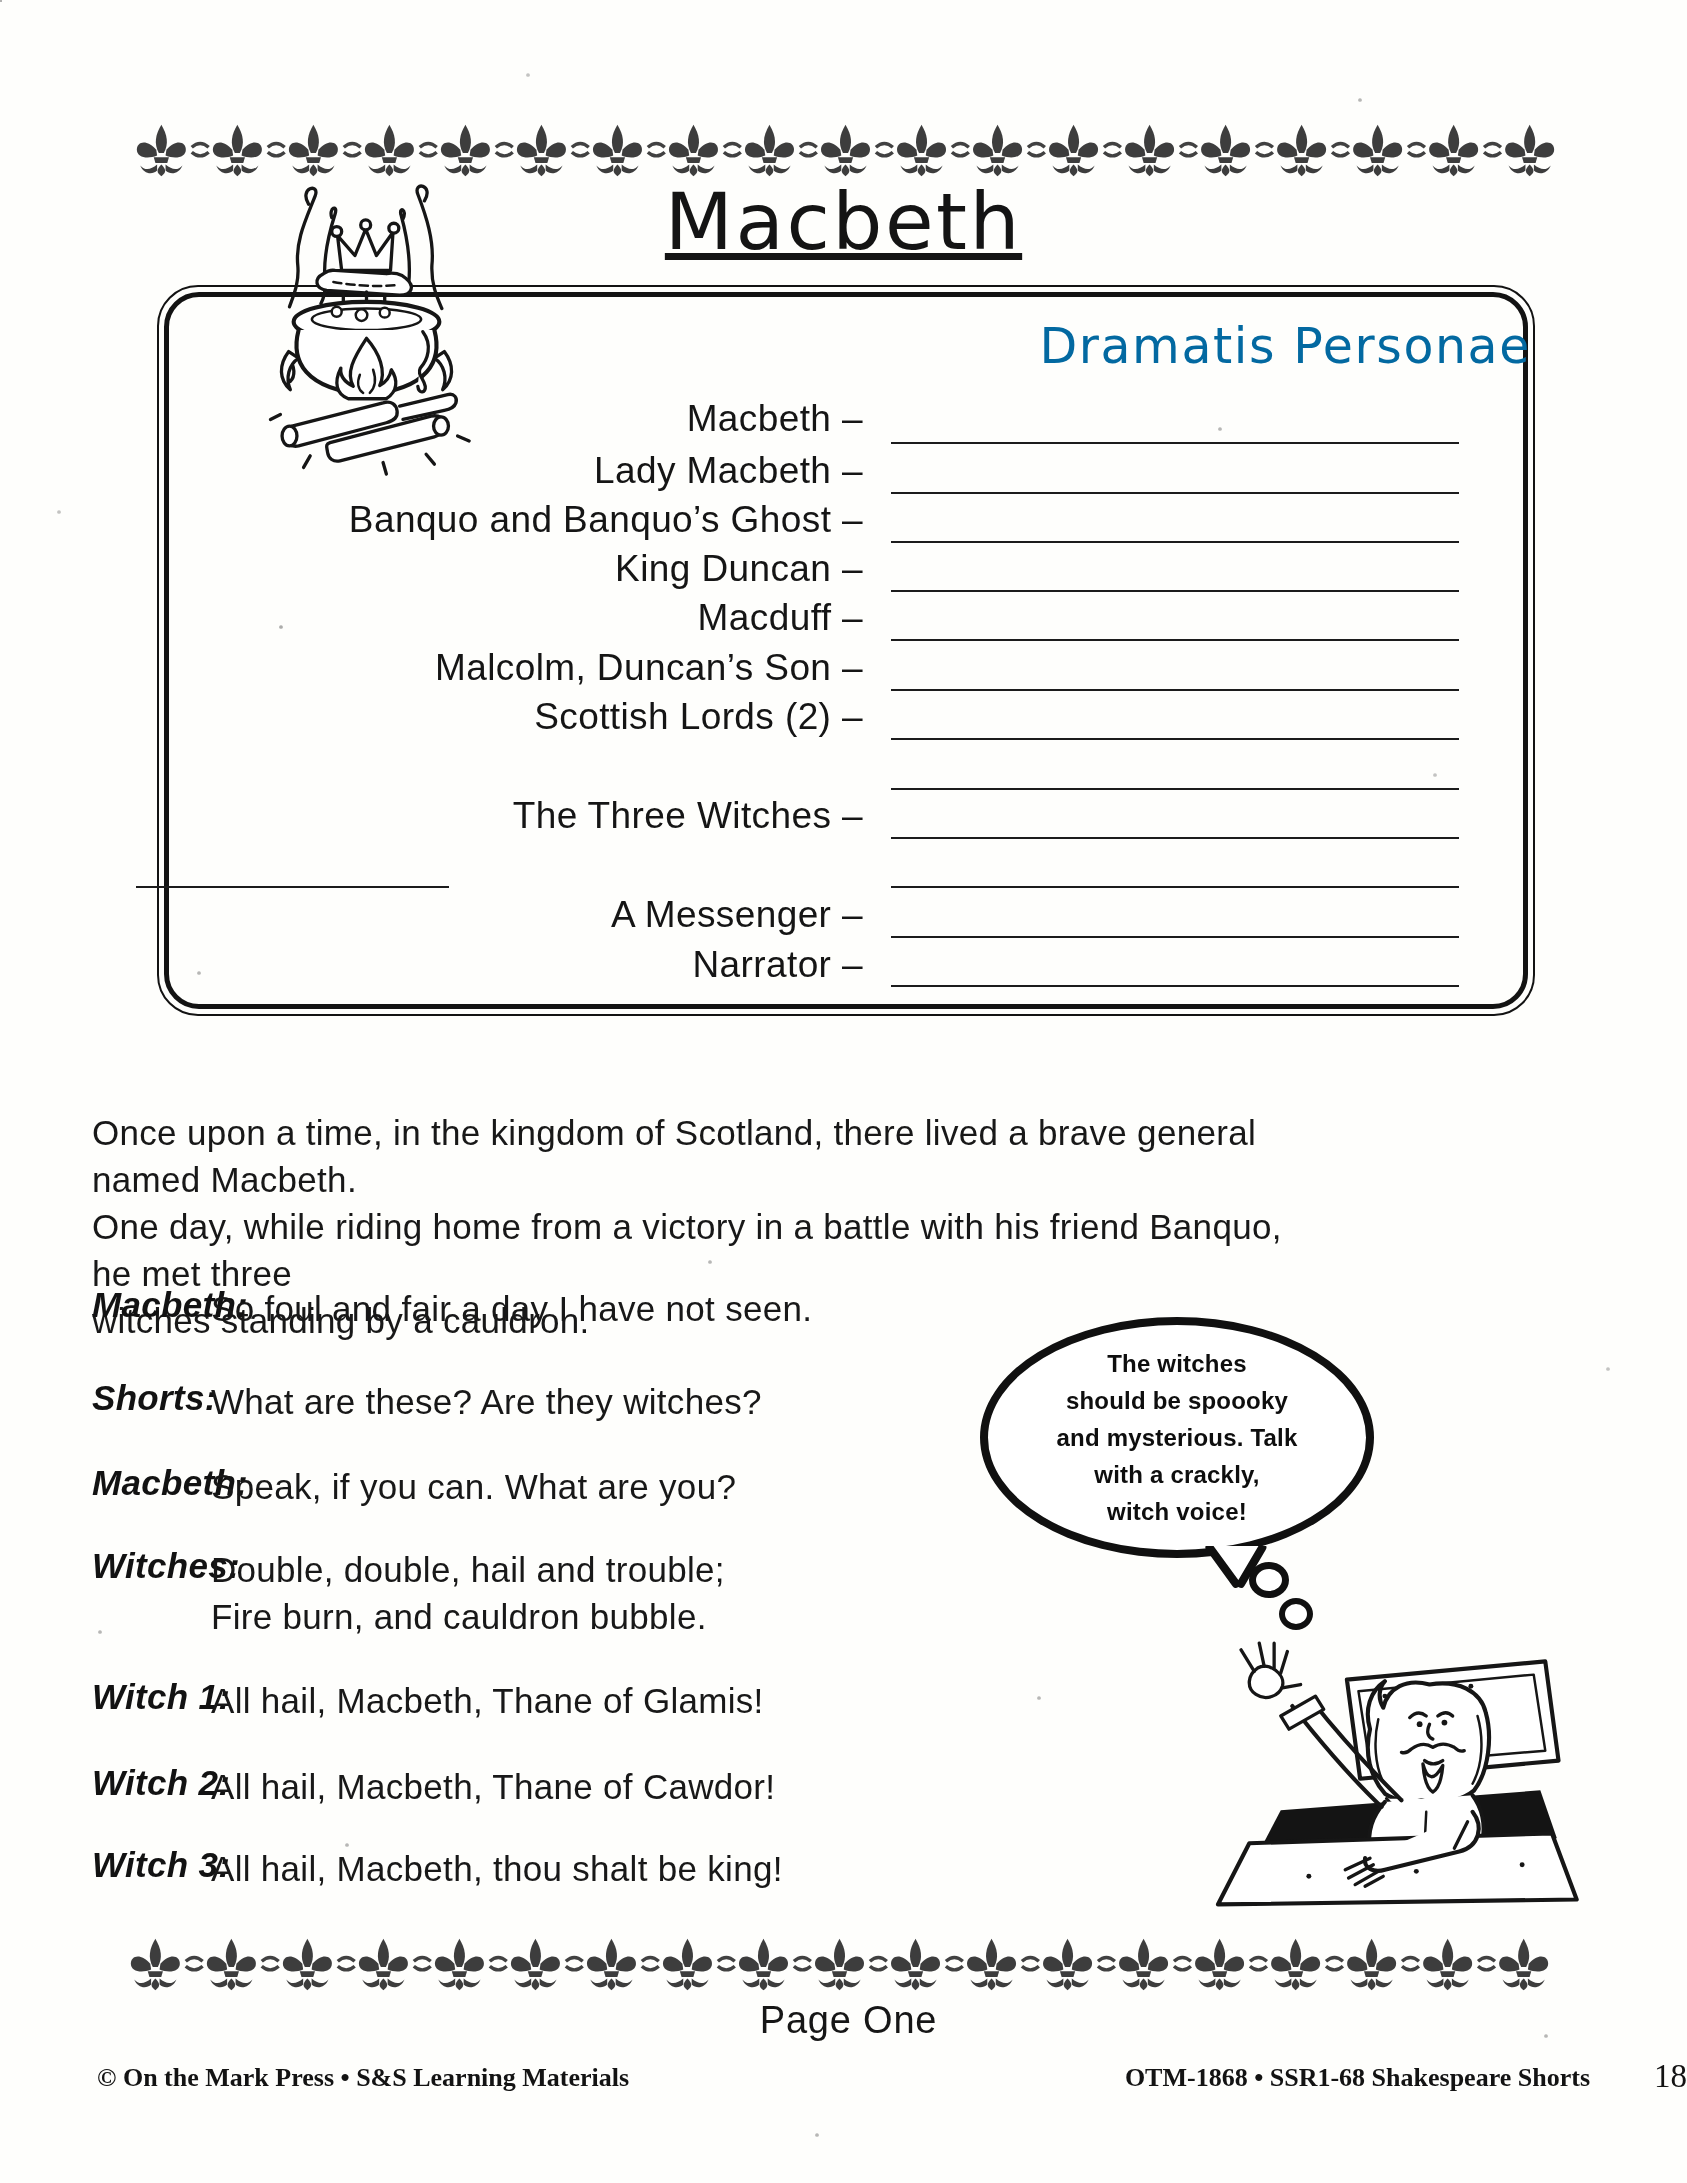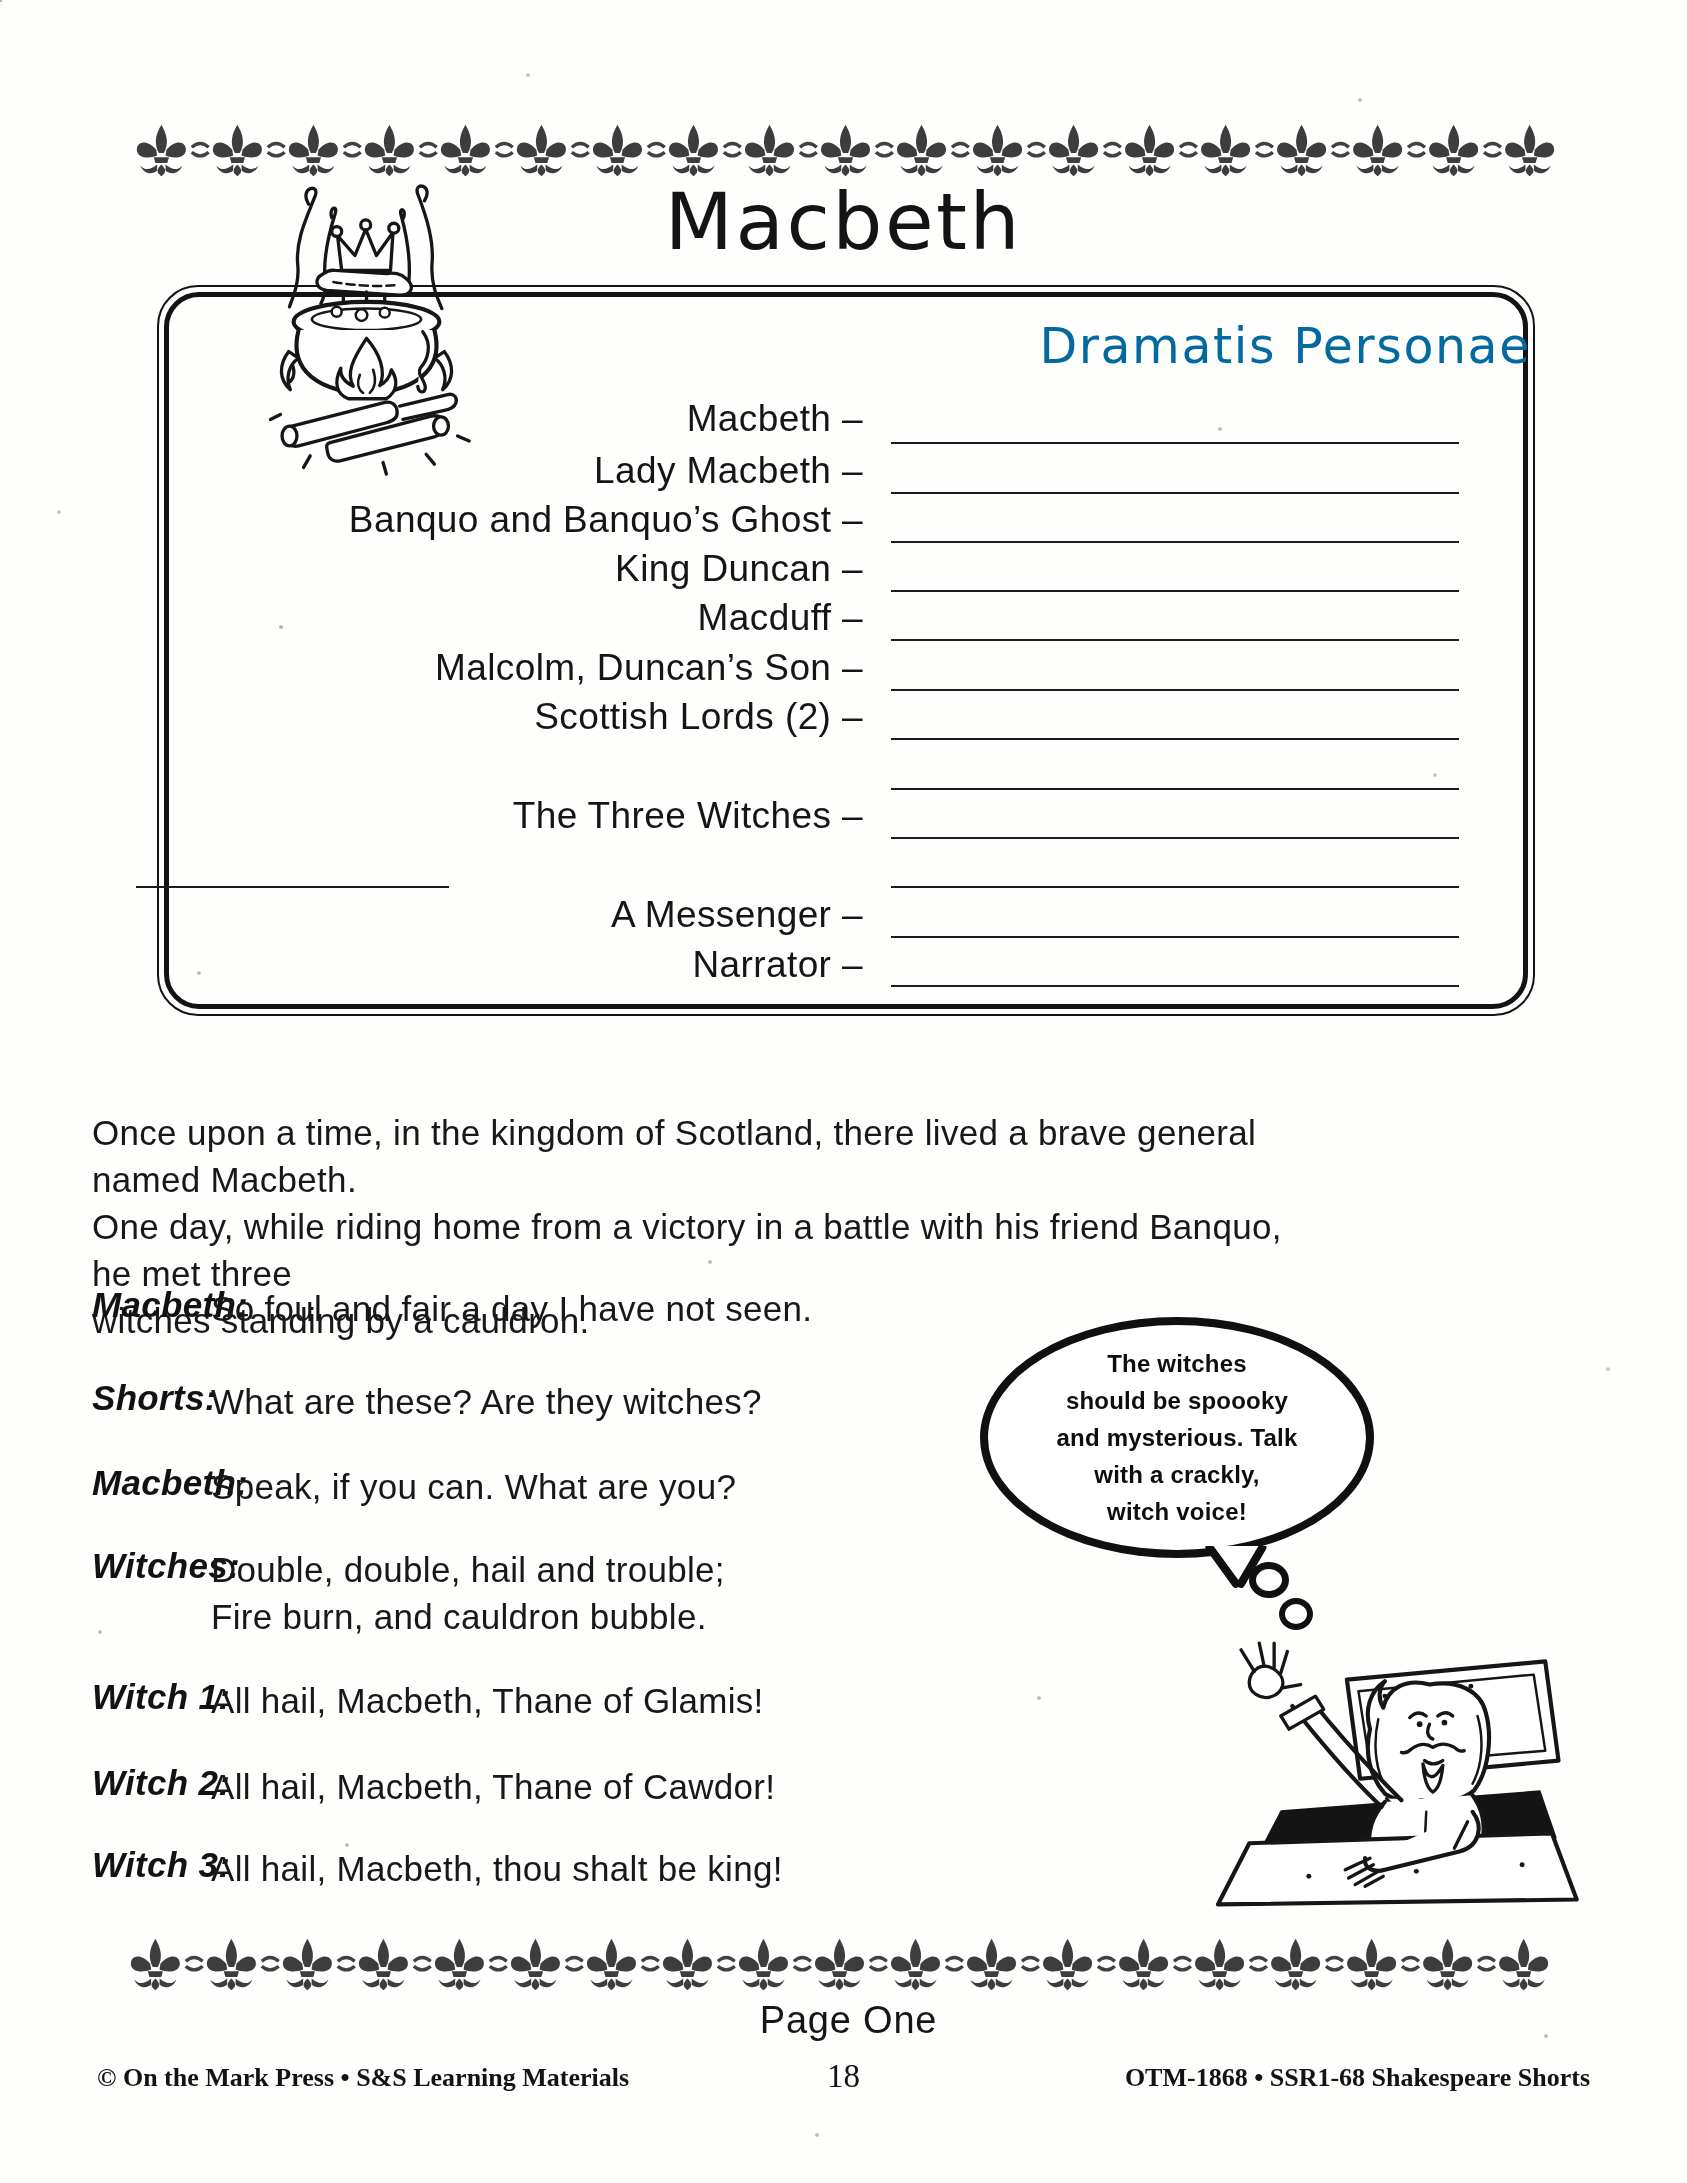--- a/index.html
+++ b/index.html
@@ -8,21 +8,21 @@
     font-family:"Liberation Sans",sans-serif;}
 
   
   .fleur-border{position:absolute;left:136px;width:1419px;height:53px;}
   .fleur-border.bottom{left:130px;top:1938px;}
   .fleur-border.top{top:124px;}
 
   
   .title{position:absolute;left:0;top:176px;width:1687px;text-align:center;
     font-family:"DejaVu Sans",sans-serif;font-size:79px;font-weight:400;
-    letter-spacing:2.5px;color:#141414;}
+    letter-spacing:2.5px;color:#141414;text-decoration:underline;}
   .personae-box{position:absolute;left:157px;top:285px;width:1374px;height:727px;
     border:2.5px solid #131313;border-radius:41px;background:transparent;}
   .personae-box .inner{position:absolute;left:5px;top:5px;right:5px;bottom:5px;
     border:5px solid #131313;border-radius:35px;}
   .personae-heading{position:absolute;left:157px;top:318px;width:1374px;text-align:right;
     font-family:"DejaVu Sans",sans-serif;font-size:49px;letter-spacing:1.6px;color:#0369a1;}
 
   
   .p-name{position:absolute;right:824px;height:43px;line-height:43px;
     font-size:37px;letter-spacing:0.4px;white-space:nowrap;color:#151515;}
@@ -51,21 +51,21 @@
   
   .cauldron{position:absolute;left:260px;top:181px;width:213px;height:303px;z-index:3;}
   .bard{position:absolute;left:1208px;top:1636px;width:372px;height:274px;}
 
   
   .page-label{position:absolute;left:0;top:1999px;width:1697px;text-align:center;
     font-size:38px;letter-spacing:0.8px;color:#161616;}
   .footer{position:absolute;left:0;top:2058px;width:1687px;height:49px;
     font-family:"Liberation Serif",serif;font-weight:700;font-size:26px;color:#131313;}
   .footer .left{position:absolute;left:97px;top:5px;white-space:nowrap;}
-  .footer .center{position:absolute;left:0;width:1687px;text-align:center;top:0;
+  .footer .center{position:absolute;left:0;width:1687px;text-align:right;top:0;
     font-weight:400;font-size:33px;}
   .footer .right{position:absolute;right:97px;top:5px;white-space:nowrap;}
 
   
   .speckles{position:absolute;left:0;top:0;width:1.6px;height:1.6px;border-radius:50%;
     background:rgba(20,20,20,.4);
     box-shadow: 280px 626px 0 0.8px rgba(20,20,20,.35), 1219px 428px 0 0.8px rgba(20,20,20,.3),
       198px 972px 0 0.8px rgba(20,20,20,.3), 1434px 774px 0 0.8px rgba(20,20,20,.25),
       709px 1261px 0 0.8px rgba(20,20,20,.3), 1038px 1697px 0 0.8px rgba(20,20,20,.3),
       346px 1844px 0 0.8px rgba(20,20,20,.3), 1607px 1368px 0 0.8px rgba(20,20,20,.25),

